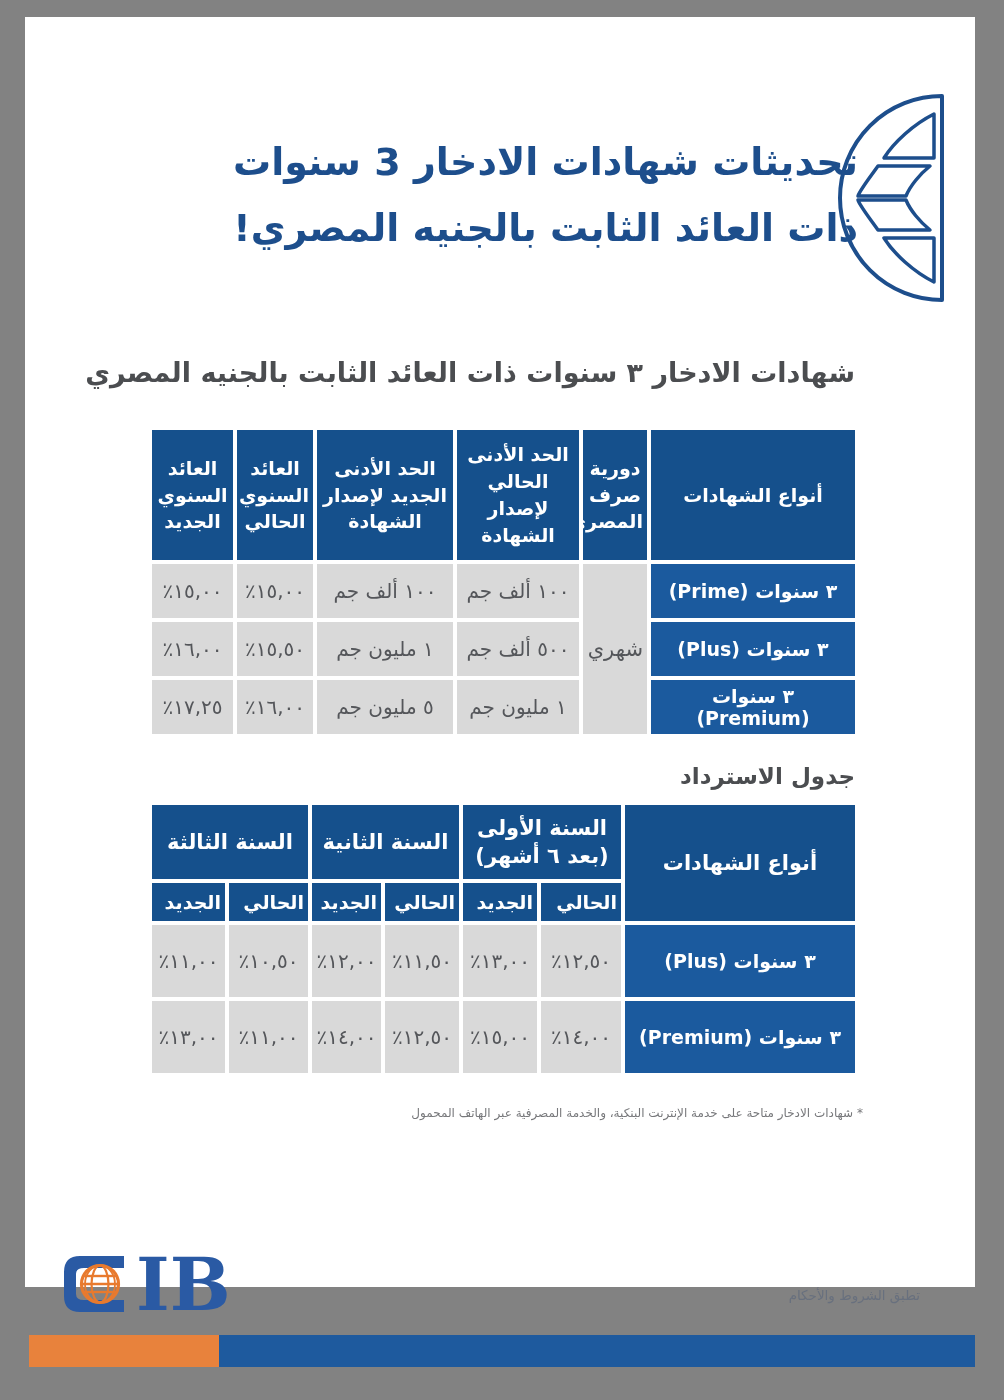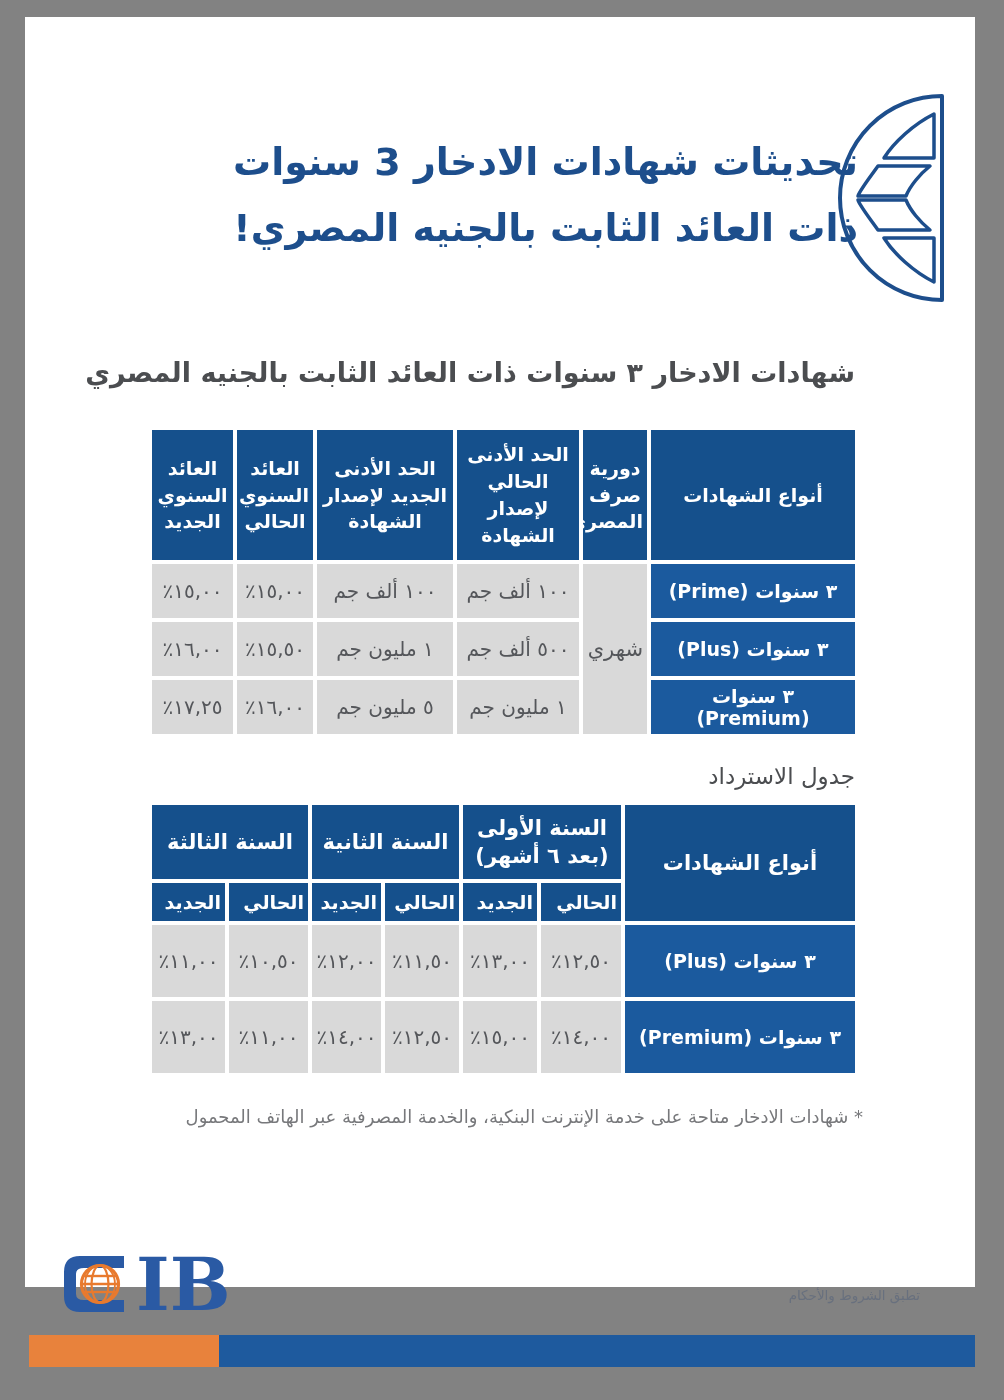--- a/index.html
+++ b/index.html
@@ -17,38 +17,38 @@
     right:117px;top:112px;text-align:right;white-space:nowrap;
     color:var(--navy,#1d4e8c);font-weight:bold;font-size:38px;line-height:66px;
   }
   .globe-wrap{left:807px;top:75px;width:116px;height:212px;}
   .t-title{
     right:120px;top:337px;text-align:right;white-space:nowrap;
     color:var(--muted-text,#4b4d50);font-weight:bold;font-size:27px;line-height:37px;
   }
   .t2-title{
     right:120px;top:746px;text-align:center;white-space:nowrap;
-    color:var(--muted-text,#4b4d50);font-weight:normal;font-size:23px;
+    color:var(--muted-text,#4b4d50);font-weight:bold;font-size:23px;
   }
   table{
     position:absolute;border-collapse:separate;border-spacing:4px;
     direction:rtl;table-layout:fixed;
   }
   .t1{left:123px;top:409px;width:711px;}
   .t2{left:123px;top:784px;width:711px;}
   th,td{text-align:center;vertical-align:middle;padding:2px 4px;box-sizing:border-box;overflow:hidden;}
   .hcell{background:var(--header-blue,#15508c);color:#fff;font-weight:bold;font-size:19px;line-height:1.42;}
   .gcell{background:var(--header-blue,#15508c);color:#fff;font-weight:bold;font-size:21px;line-height:1.35;}
   .label{background:var(--label-blue,#1b5a9e);color:#fff;font-weight:bold;font-size:19px;}
   .data{background:var(--cell-gray,#d9d9d9);color:var(--cell-text,#54565a);font-size:20px;}
   .freq-val{font-size:21px;padding-left:48px;}
   .h130{height:130px;} .h54{height:54px;} .h74{height:74px;} .h38{height:38px;padding-left:24px;} .h72{height:72px;}
   .footnote{
     right:112px;top:1089px;text-align:left;white-space:nowrap;
-    font-size:18px;color:var(--footnote-gray,#77787b);
+    font-size:12px;color:var(--footnote-gray,#77787b);
   }
   .logo-wrap{left:35px;top:1236px;width:172px;height:62px;}
   .terms{
     right:55px;top:1270px;text-align:left;white-space:nowrap;
     font-size:13.5px;color:var(--terms-gray,#68707e);
   }
   .stripe{position:absolute;left:4px;top:1318px;width:946px;height:32px;display:flex;flex-direction:row-reverse;}
   .stripe-orange{width:190px;background:var(--stripe-orange,#e8823c);}
   .stripe-blue{flex:1;background:var(--stripe-blue,#1e5a9e);}
 </style>

